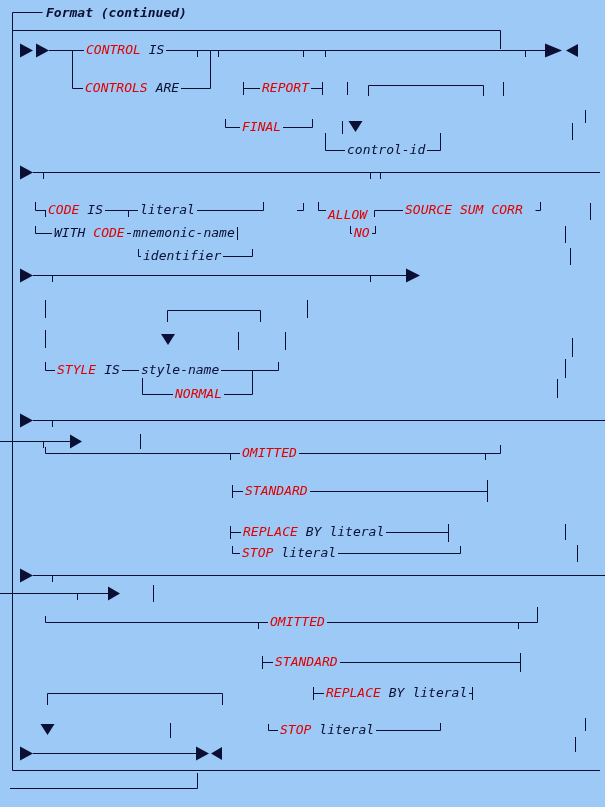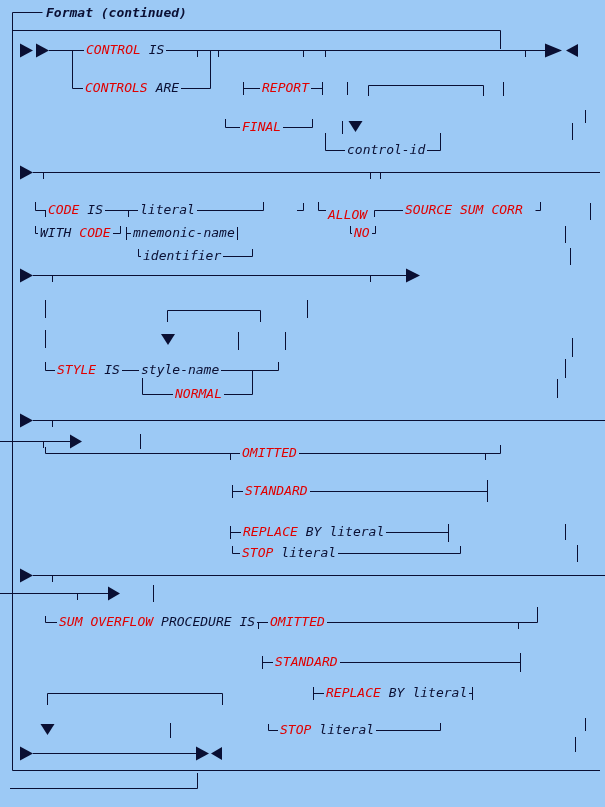--- a/index.html
+++ b/index.html
@@ -140,21 +140,21 @@
   <div class="t" style="left:345px;top:142px"><span>control-id</span></div>
 
   <div class="t" style="left:46px;top:202px"><span class="kw">CODE</span><span class="sp">IS</span></div>
 
   <div class="t" style="left:138px;top:202px"><span>literal</span></div>
 
   <div class="t" style="left:326px;top:207px"><span class="kw">ALLOW</span></div>
 
   <div class="t" style="left:403px;top:202px"><span class="kw">SOURCE</span><span class="kw sp">SUM</span><span class="kw sp">CORR</span></div>
 
-  <div class="t" style="left:38px;top:225px"><span>WITH</span><span class="kw sp">CODE</span></div>
+  <div class="t" style="left:52px;top:225px"><span>WITH</span><span class="kw sp">CODE</span></div>
 
   <div class="t" style="left:131px;top:225px"><span>mnemonic-name</span></div>
 
   <div class="t" style="left:352px;top:225px"><span class="kw">NO</span></div>
 
   <div class="t" style="left:141px;top:248px"><span>identifier</span></div>
 
   <div class="t" style="left:55px;top:362px"><span class="kw">STYLE</span><span class="sp">IS</span></div>
 
   <div class="t" style="left:139px;top:362px"><span>style-name</span></div>
@@ -163,21 +163,20 @@
 
 
   <div class="t" style="left:240px;top:445px"><span class="kw">OMITTED</span></div>
 
   <div class="t" style="left:243px;top:483px"><span class="kw">STANDARD</span></div>
 
   <div class="t" style="left:241px;top:524px"><span class="kw">REPLACE</span><span class="sp">BY</span><span class="sp">literal</span></div>
 
   <div class="t" style="left:240px;top:545px"><span class="kw">STOP</span><span class="sp">literal</span></div>
 
-  <div class="t" style="left:57px;top:614px"><span class="kw">SUM</span><span class="kw sp">OVERFLOW</span><span class="sp">PROCEDURE IS</span></div>
 
   <div class="t" style="left:268px;top:614px"><span class="kw">OMITTED</span></div>
 
   <div class="t" style="left:273px;top:654px"><span class="kw">STANDARD</span></div>
 
   <div class="t" style="left:324px;top:685px"><span class="kw">REPLACE</span><span class="sp">BY</span><span class="sp">literal</span></div>
 
   <div class="t" style="left:278px;top:722px"><span class="kw">STOP</span><span class="sp">literal</span></div>
 
 

